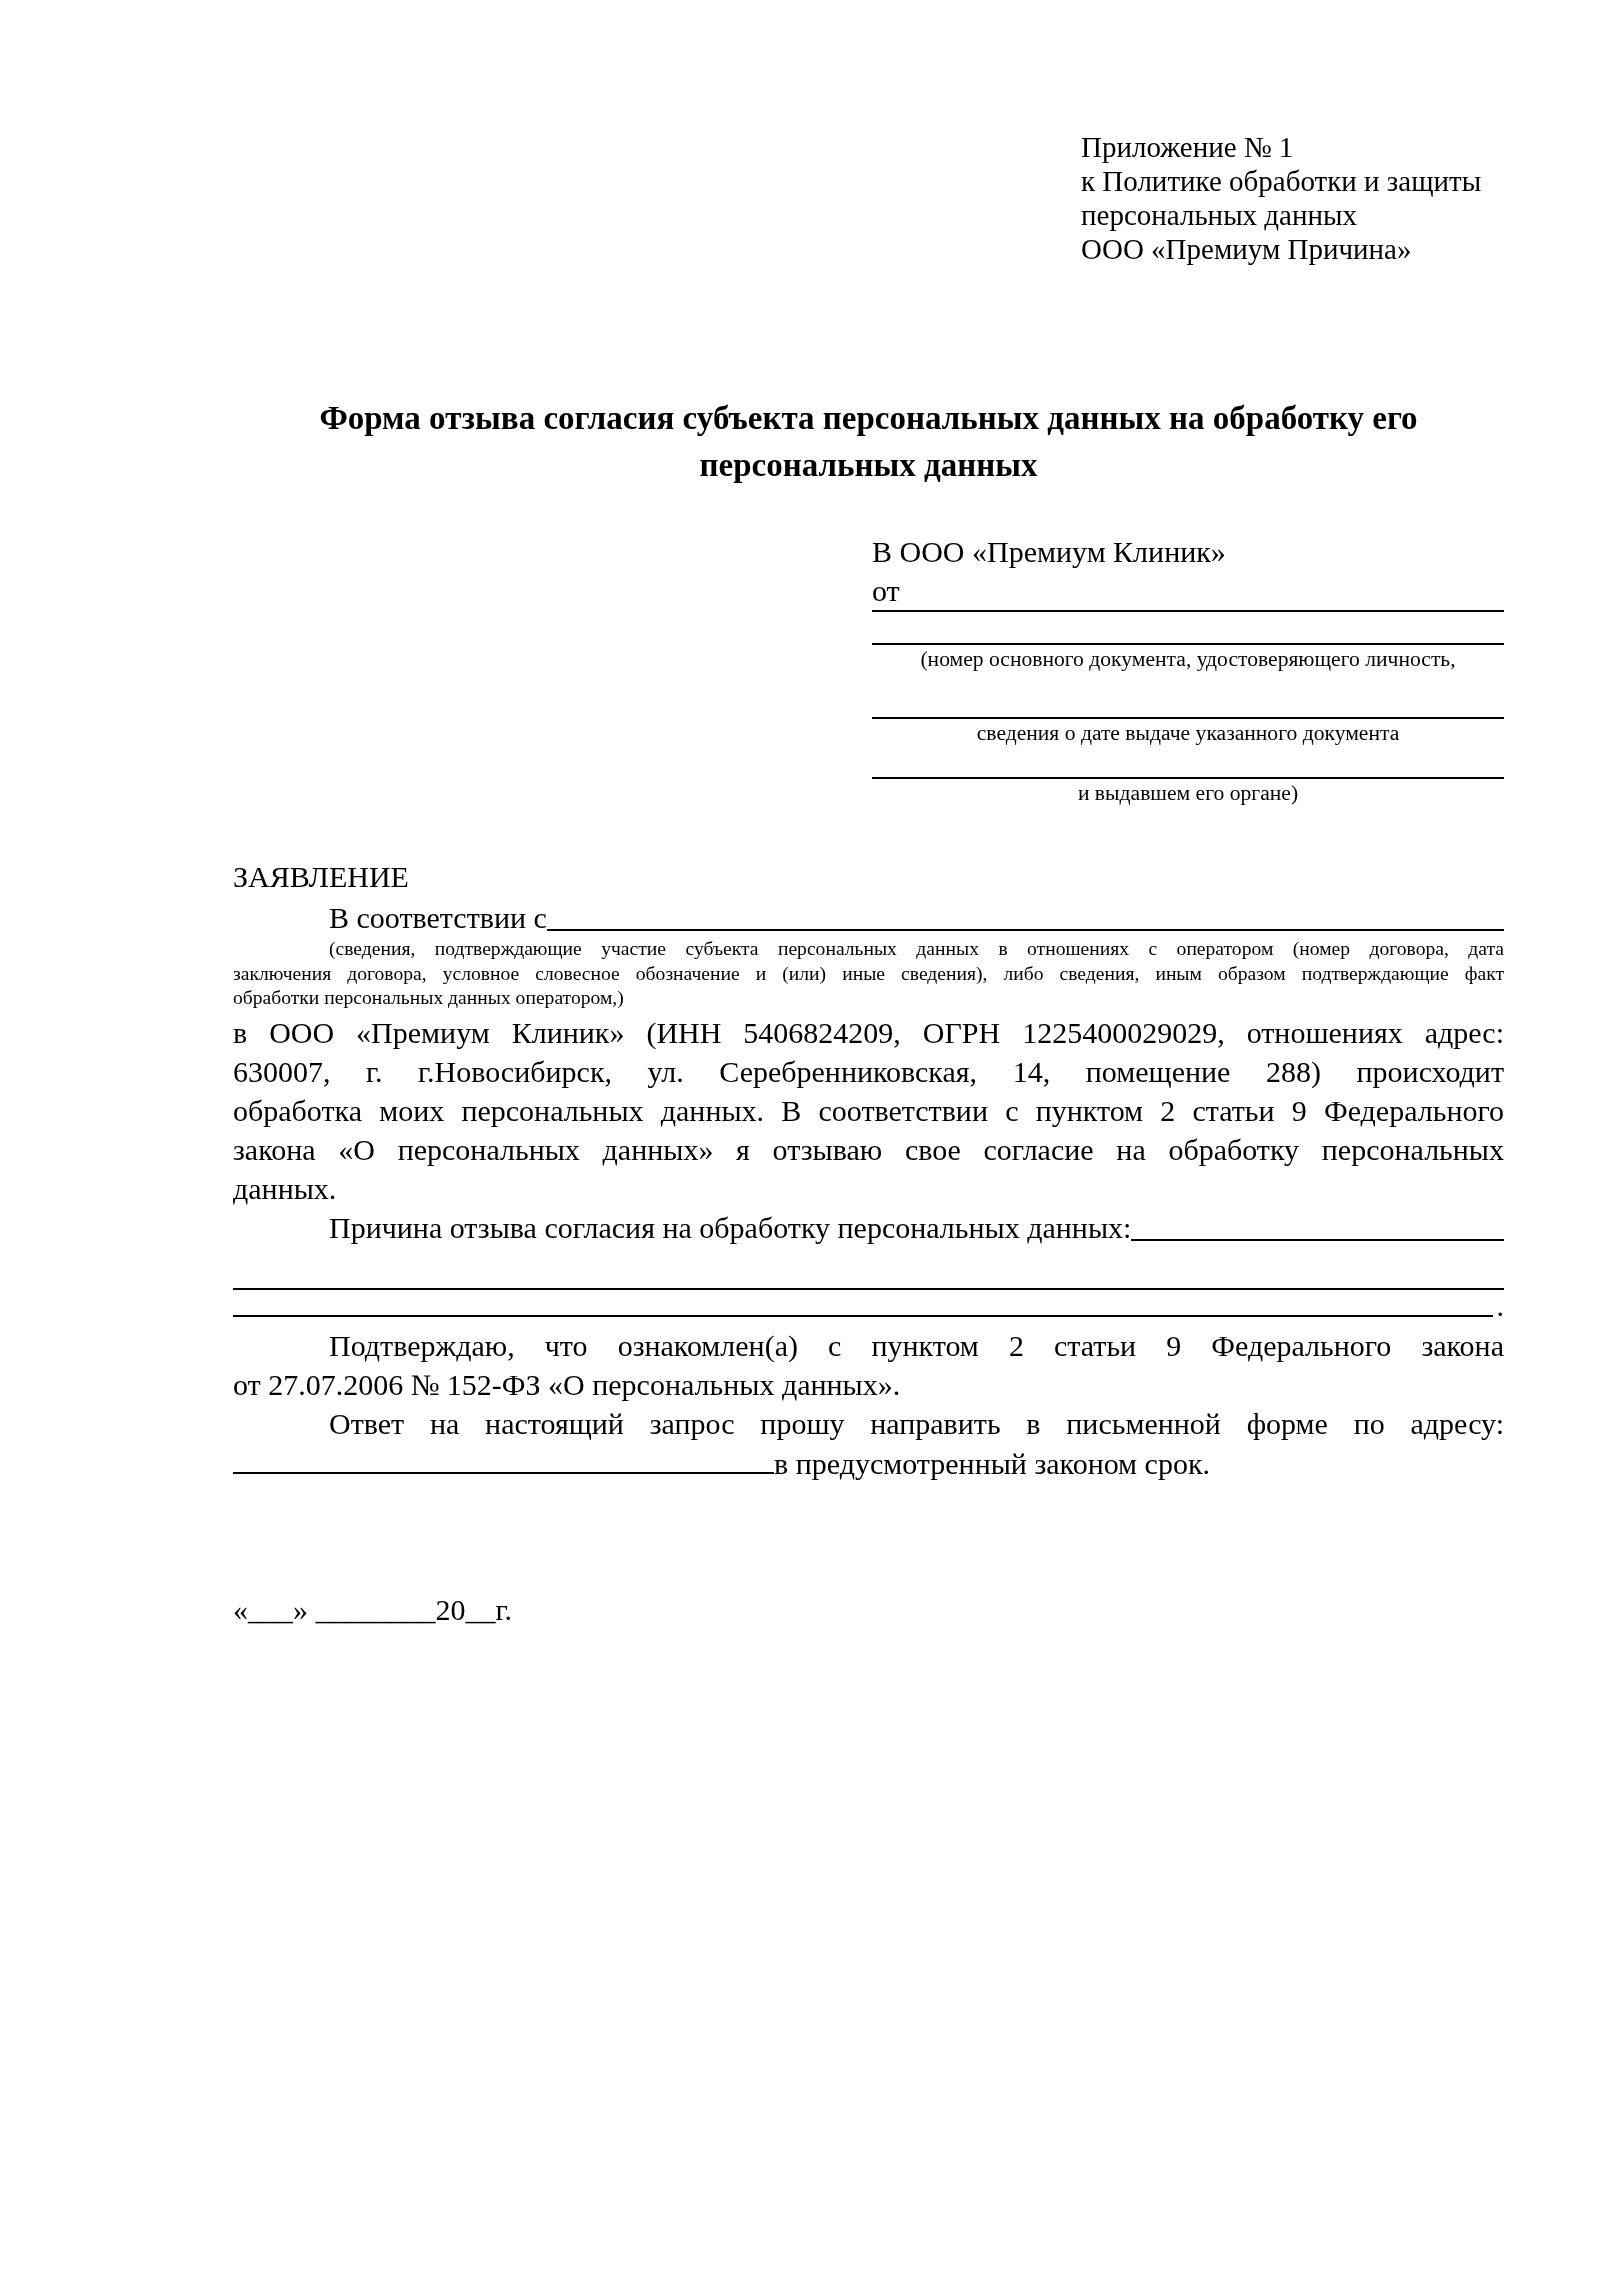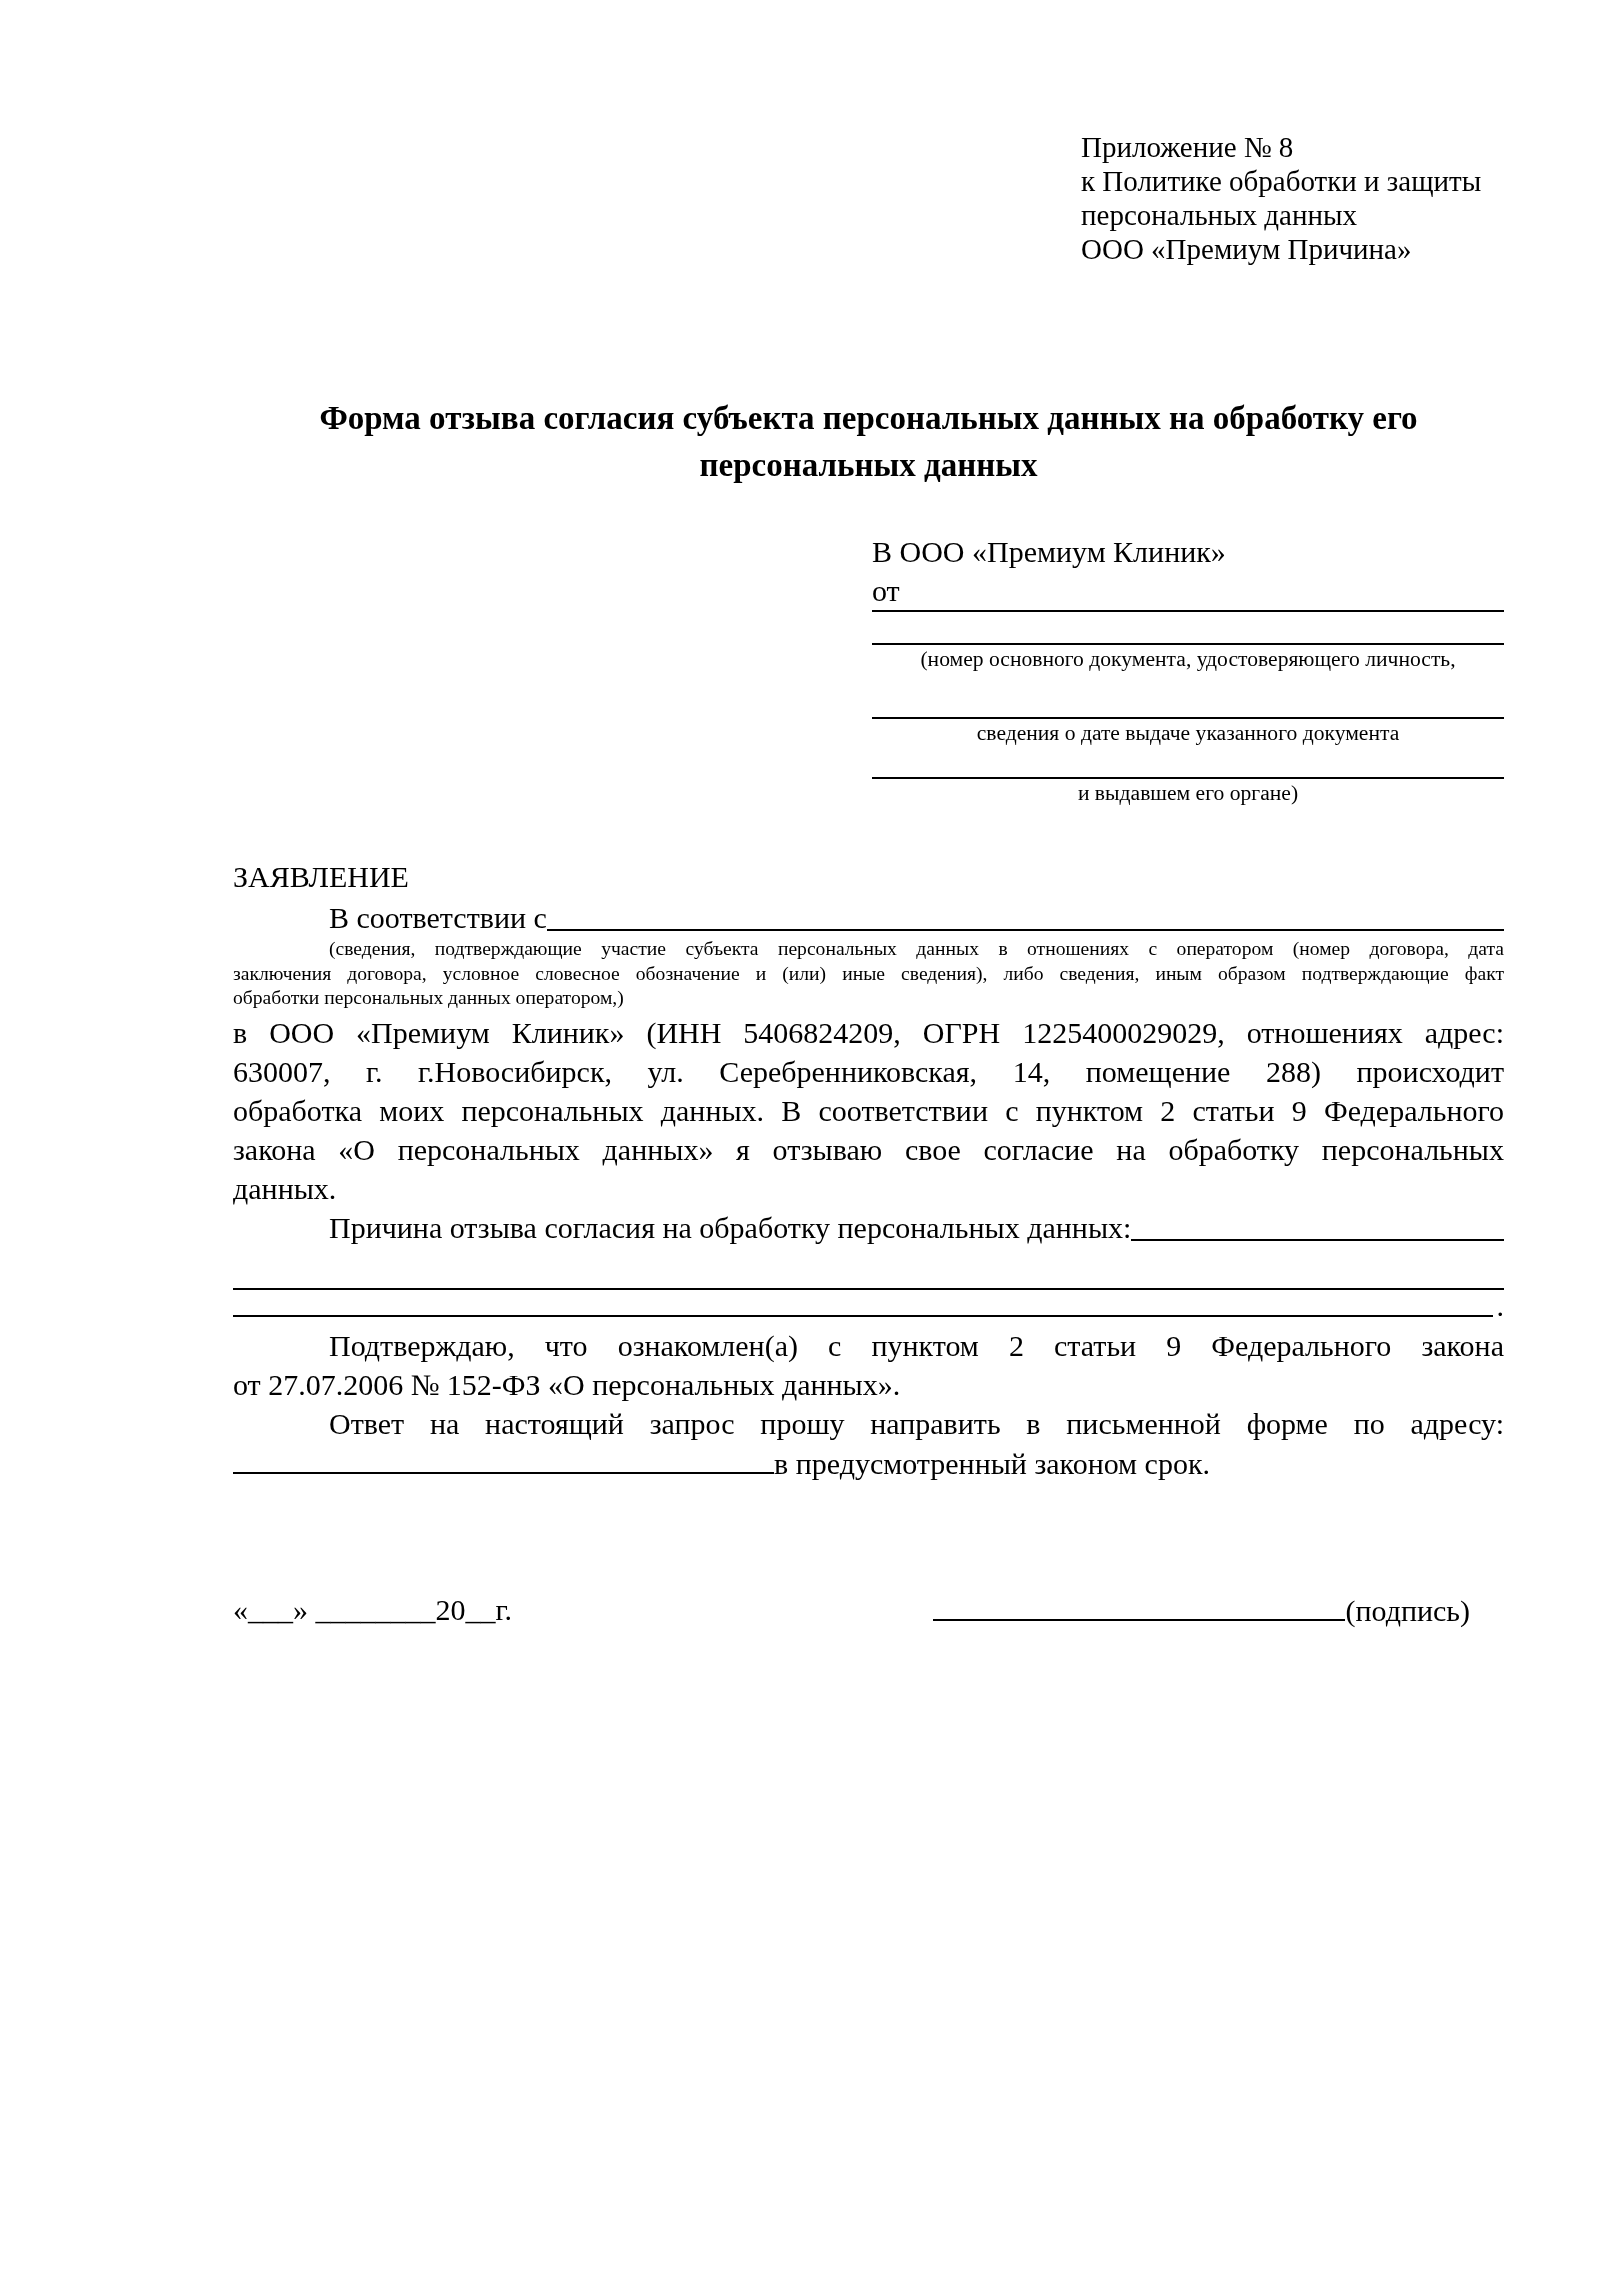--- a/index.html
+++ b/index.html
@@ -141,21 +141,21 @@
     line-height: 39px;
   }
 </style>
 </head>
 <body>
 
 <div class="page">
   <div class="content">
 
     <div class="appendix">
-      <div>Приложение № 8</div>
+      <div>Приложение № 1</div>
       <div>к Политике обработки и защиты</div>
       <div>персональных данных</div>
       <div>ООО «Премиум Причина»</div>
     </div>
 
     <div class="title">Форма отзыва согласия субъекта персональных данных на обработку его персональных данных</div>
 
     <div class="addressee">
       <div class="to-line">В ООО «Премиум Клиник»</div>
       <div class="from-line">от</div>
@@ -208,20 +208,17 @@
 
     <div class="para reply">
       <div class="b-line j indent">Ответ на настоящий запрос прошу направить в письменной форме по адресу:</div>
       <div class="b-line">
         <span class="blank-inline address-blank"></span><span>в предусмотренный законом срок.</span>
       </div>
     </div>
 
     <div class="footer-row">
       <span class="date-part">«___» ________20__г.</span>
-      <span class="sig-part">
-        <span class="blank-inline sig-blank"></span><span>(подпись)</span>
-      </span>
     </div>
 
   </div>
 </div>
 
 
 </body></html>

